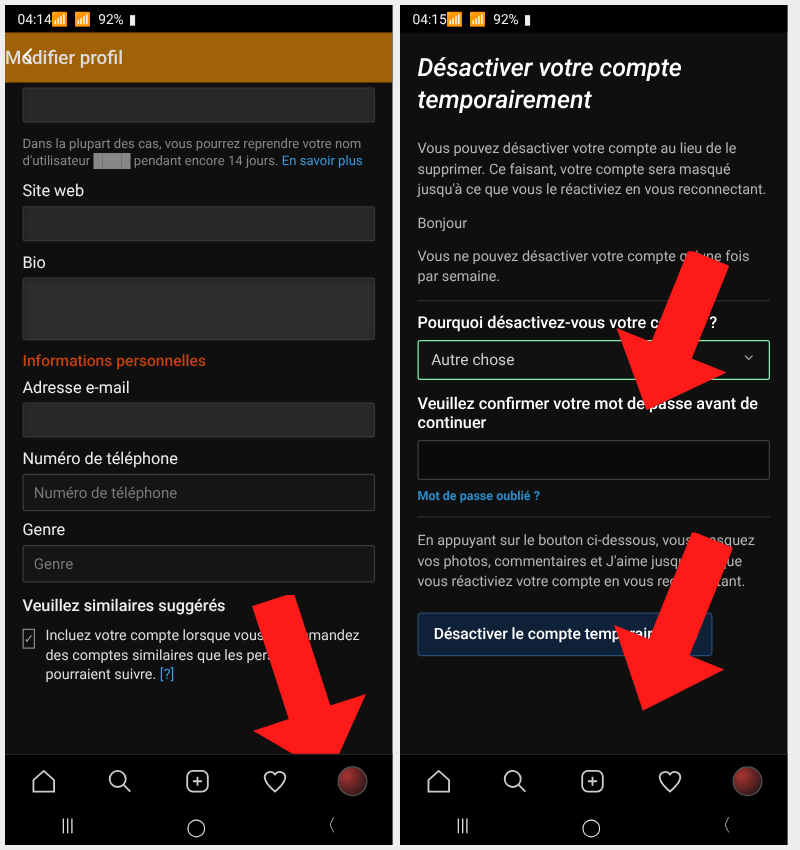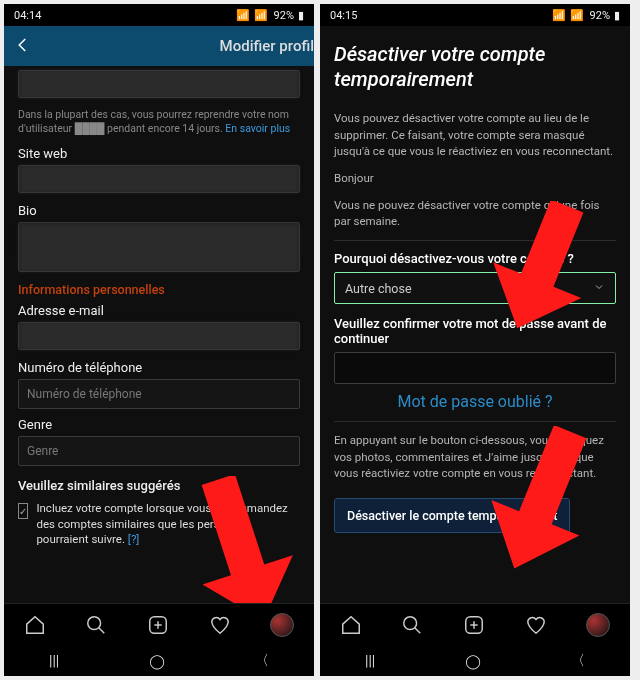--- a/index.html
+++ b/index.html
@@ -25,32 +25,31 @@
     overflow: hidden;
     font-size: 12px;
   }
   .statusbar {
     height: 22px;
     display: flex;
     align-items: center;
     padding: 0 10px;
     color: #eee;
     font-size: 11px;
-    justify-content: space-between;
     background: #000;
   }
   .status-right { display: flex; gap: 4px; align-items: center; }
   .status-icons { letter-spacing: 1px; }
   .titlebar {
     height: 40px;
     display: flex;
     align-items: center;
-    justify-content: flex-end;
+    justify-content: flex-start;
     position: relative;
-    background: #0c4a6e;
+    background: #a16207;
     font-size: 15px;
     font-weight: 500;
   }
   .back {
     position: absolute; left: 10px; top: 10px;
     width: 18px; height: 18px;
   }
   .back svg { width: 100%; height: 100%; stroke: #fff; stroke-width: 2; fill: none; }
   .content { flex: 1; overflow: hidden; padding: 0 14px; position: relative; }
   .blurbox {
@@ -120,21 +119,21 @@
   .question { color: #fff; font-size: 13px; font-weight: 500; margin: 6px 0; }
   .select {
     background: #111; border: 1px solid #86efac; height: 30px; border-radius: 2px;
     display:flex; align-items:center; justify-content:space-between; padding: 0 10px;
     color:#ccc; font-size: 12.5px; margin: 6px 0 12px;
   }
   .chev svg { width: 12px; height: 12px; stroke:#aaa; stroke-width:2; fill:none; }
   .pwd {
     background:#0a0a0a;border:1px solid #3d3d3d;height:30px;border-radius:2px;margin:5px 0 8px;
   }
-  .linksmall { color:#2b8cc9; font-size: 16px; font-weight:400;text-align:center; }
+  .linksmall { color:#2b8cc9; font-size: 10px; font-weight:700; }
   .btn-big {
     display:inline-block;background:#0e2138;border:1px solid #254b72;
     padding:9px 12px;color:#fff;border-radius:3px;font-size:12.5px;font-weight:500;
     margin-top:6px;
   }
   
   .arrow {
     position:absolute; pointer-events:none;
   }
   .arrow svg path { fill:#ff1a1a; }

